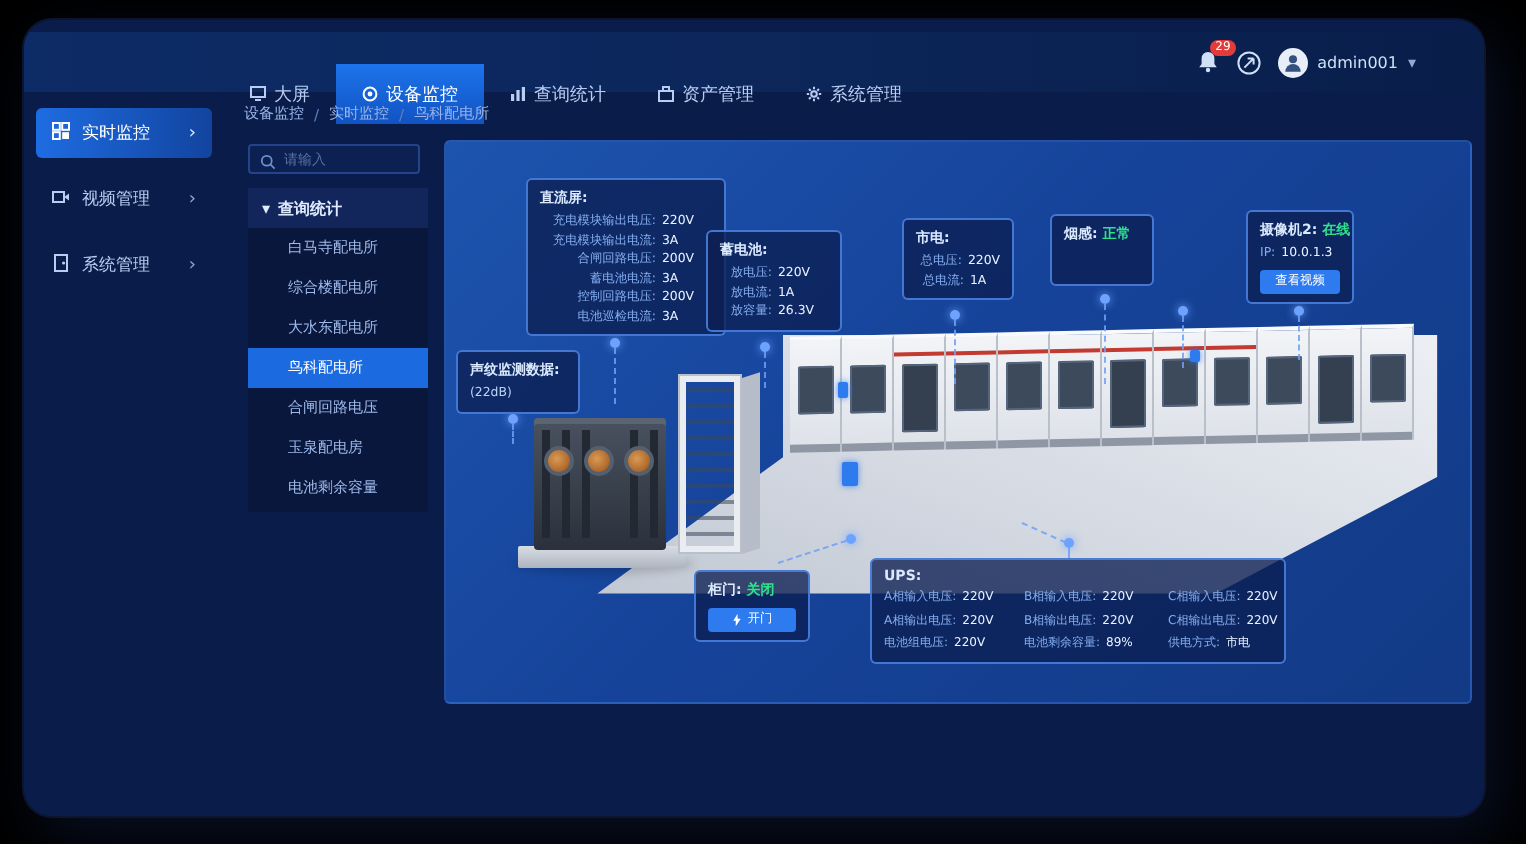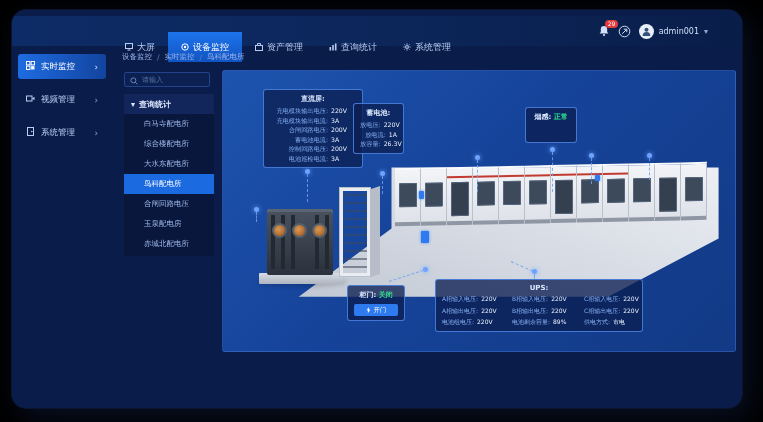--- a/index.html
+++ b/index.html
@@ -98,21 +98,21 @@
   
   .dot { position:absolute; width:5px; height:5px; border-radius:50%; background:#6ea2ff;
          box-shadow:0 0 5px #6ea2ff; z-index:4; }
   .vline { position:absolute; width:0; border-left:1px dashed rgba(110,160,245,.85); z-index:3; }
   .dline { position:absolute; height:0; border-top:1px dashed rgba(110,160,245,.85);
            transform-origin:left center; z-index:3; }
 
   
   .callout { position:absolute; background:rgba(12,31,82,.78); border:1px solid rgba(77,134,232,.85);
              border-radius:3px; padding:4px 6px; z-index:5; }
-  .pt { color:#dbe9ff; font-size:7px; font-weight:bold; margin-bottom:2px; white-space:nowrap;text-align:center; }
+  .pt { color:#dbe9ff; font-size:7px; font-weight:bold; margin-bottom:2px; white-space:nowrap; }
   .row { display:flex; white-space:nowrap; line-height:9.5px; font-size:6.2px; }
   .lb { color:#84acee; text-align:right; }
   .vl { color:#eaf3ff; margin-left:3px; }
   .ok { color:#2fe08c; font-weight:bold; }
   .btn { background:#2e7bf0; color:#fff; font-size:6.2px; line-height:12px; text-align:center;
          border-radius:2px; cursor:pointer; display:flex; align-items:center; justify-content:center; gap:3px; }
   #p-dc .lb { width:58px; }
   #p-battery .lb { width:26px; }
   #p-mains .lb { width:24px; }
   #p-ups .grid { display:grid; grid-template-columns:70px 72px 56px; row-gap:2px; }
@@ -140,35 +140,35 @@
             <svg width="8" height="8" viewBox="0 0 8 8">
               <circle cx="4" cy="4" r="3.2" fill="none" stroke="#fff"></circle>
               <circle cx="4" cy="4" r="1.2" fill="#fff"></circle>
             </svg>
           </span>
         <span>设备监控</span>
       </div>
       <div class="nav">
         <span>
             <svg width="8" height="8" viewBox="0 0 8 8">
-              <rect x="0.5" y="2.5" width="7" height="5" fill="none" stroke="#b9cdf3"></rect>
-              <path d="M2.5 2.5v-2h3v2" fill="none" stroke="#b9cdf3"></path>
+              <rect x="0.5" y="4" width="1.6" height="3.5" fill="#b9cdf3"></rect>
+              <rect x="3.2" y="2" width="1.6" height="5.5" fill="#b9cdf3"></rect>
+              <rect x="5.9" y="0.5" width="1.6" height="7" fill="#b9cdf3"></rect>
             </svg>
           </span>
-        <span>资产管理</span>
+        <span>查询统计</span>
       </div>
       <div class="nav">
         <span>
             <svg width="8" height="8" viewBox="0 0 8 8">
-              <rect x="0.5" y="4" width="1.6" height="3.5" fill="#b9cdf3"></rect>
-              <rect x="3.2" y="2" width="1.6" height="5.5" fill="#b9cdf3"></rect>
-              <rect x="5.9" y="0.5" width="1.6" height="7" fill="#b9cdf3"></rect>
+              <rect x="0.5" y="2.5" width="7" height="5" fill="none" stroke="#b9cdf3"></rect>
+              <path d="M2.5 2.5v-2h3v2" fill="none" stroke="#b9cdf3"></path>
             </svg>
           </span>
-        <span>查询统计</span>
+        <span>资产管理</span>
       </div>
       <div class="nav">
         <span>
             <svg width="8" height="8" viewBox="0 0 8 8">
               <circle cx="4" cy="4" r="1.4" fill="none" stroke="#b9cdf3"></circle>
               <path d="M4 0.4v1.2M4 6.4v1.2M0.4 4h1.2M6.4 4h1.2M1.5 1.5l.9.9M5.6 5.6l.9.9M6.5 1.5l-.9.9M2.4 5.6l-.9.9" stroke="#b9cdf3"></path>
             </svg>
           </span>
         <span>系统管理</span>
       </div>
@@ -248,21 +248,21 @@
     <div class="tree-root">
       <span>▾</span>
       <span>查询统计</span>
     </div>
     <div class="tree-item">白马寺配电所</div>
     <div class="tree-item">综合楼配电所</div>
     <div class="tree-item">大水东配电所</div>
     <div class="tree-item selected">鸟科配电所</div>
     <div class="tree-item">合闸回路电压</div>
     <div class="tree-item">玉泉配电房</div>
-    <div class="tree-item">赤城北配电所</div>
+    <div class="tree-item">电池剩余容量</div>
   </div>
 
   <div id="main">
 
     <div id="floor"></div>
     <div id="cabinet-row">
         <div class="cab">
           <div class="cab-win"></div>
         </div>
         <div class="cab">
@@ -367,43 +367,68 @@
       <div class="row">
           <span class="lb">控制回路电压:</span>
           <span class="vl">200V</span>
         </div>
       <div class="row">
           <span class="lb">电池巡检电流:</span>
           <span class="vl">3A</span>
         </div>
     </div>
 
-    <div class="callout" id="p-battery" style="left:130px;top:32px;width:51px;">
+    <div class="callout" id="p-battery" style="left:130px;top:44px;width:68px;">
       <div class="pt">蓄电池:</div>
       <div class="row">
           <span class="lb">放电压:</span>
           <span class="vl">220V</span>
         </div>
       <div class="row">
           <span class="lb">放电流:</span>
           <span class="vl">1A</span>
         </div>
       <div class="row">
           <span class="lb">放容量:</span>
           <span class="vl">26.3V</span>
         </div>
     </div>
 
+    <div class="callout" id="p-mains" style="left:228px;top:38px;width:56px;">
+      <div class="pt">市电:</div>
+      <div class="row">
+          <span class="lb">总电压:</span>
+          <span class="vl">220V</span>
+        </div>
+      <div class="row">
+          <span class="lb">总电流:</span>
+          <span class="vl">1A</span>
+        </div>
+    </div>
 
     <div class="callout" id="p-smoke" style="left:302px;top:36px;width:52px;height:36px;">
       <div class="pt"><span>烟感:</span> <span class="ok">正常</span></div>
     </div>
 
 
-
+    <div class="callout" id="p-cam2" style="left:400px;top:34px;width:54px;">
+      <div class="pt"><span>摄像机2:</span> <span class="ok">在线</span></div>
+      <div class="row">
+          <span class="lb">IP:</span>
+          <span class="vl">10.0.1.3</span>
+        </div>
+      <div class="btn" style="margin-top:3px;">查看视频</div>
+    </div>
+
+    <div class="callout" id="p-noise" style="left:5px;top:104px;width:62px;">
+      <div class="pt">声纹监测数据:</div>
+      <div class="row">
+          <span class="vl" style="margin-left:0;color:#bcd4f7;">(22dB)</span>
+        </div>
+    </div>
 
     <div class="callout" id="p-door" style="left:124px;top:214px;width:58px;">
       <div class="pt"><span>柜门:</span> <span class="ok">关闭</span></div>
       <div class="btn" style="margin-top:4px;">
         <svg width="5" height="8" viewBox="0 0 8 10">
             <path d="M4.5 0L1 5.5h2L3 10l4-6H4.5z" fill="#fff"></path>
           </svg>
         <span>开门</span>
       </div>
     </div>

